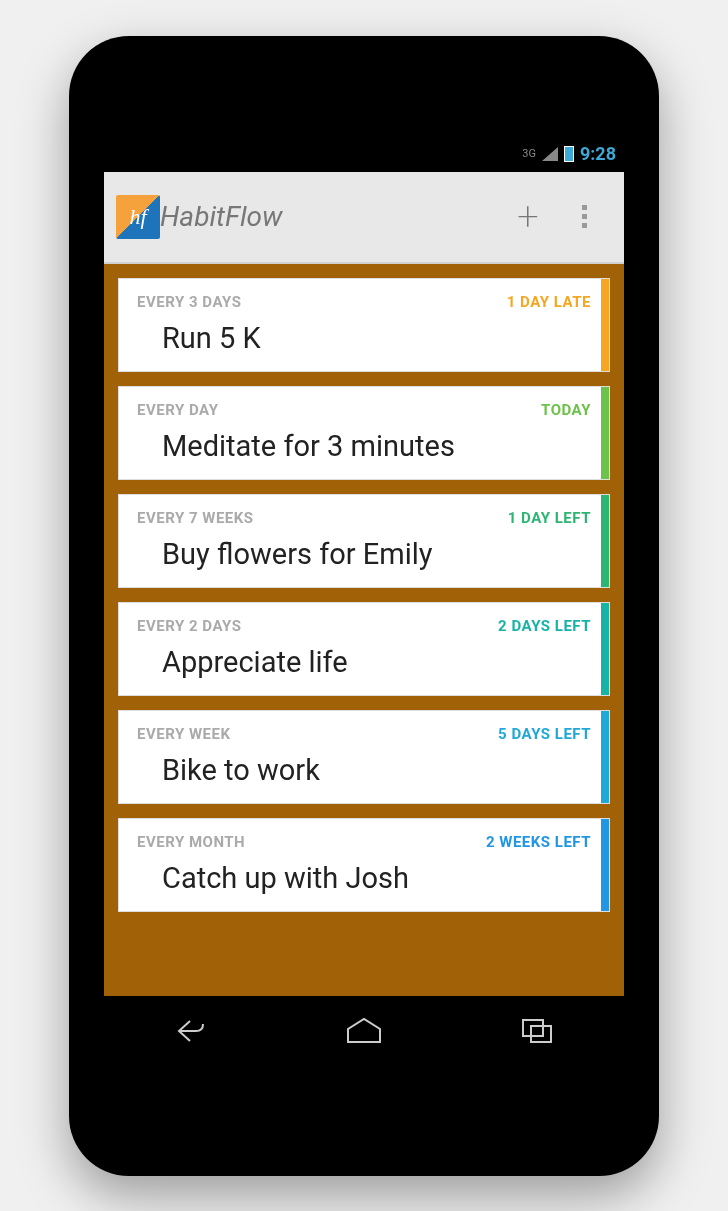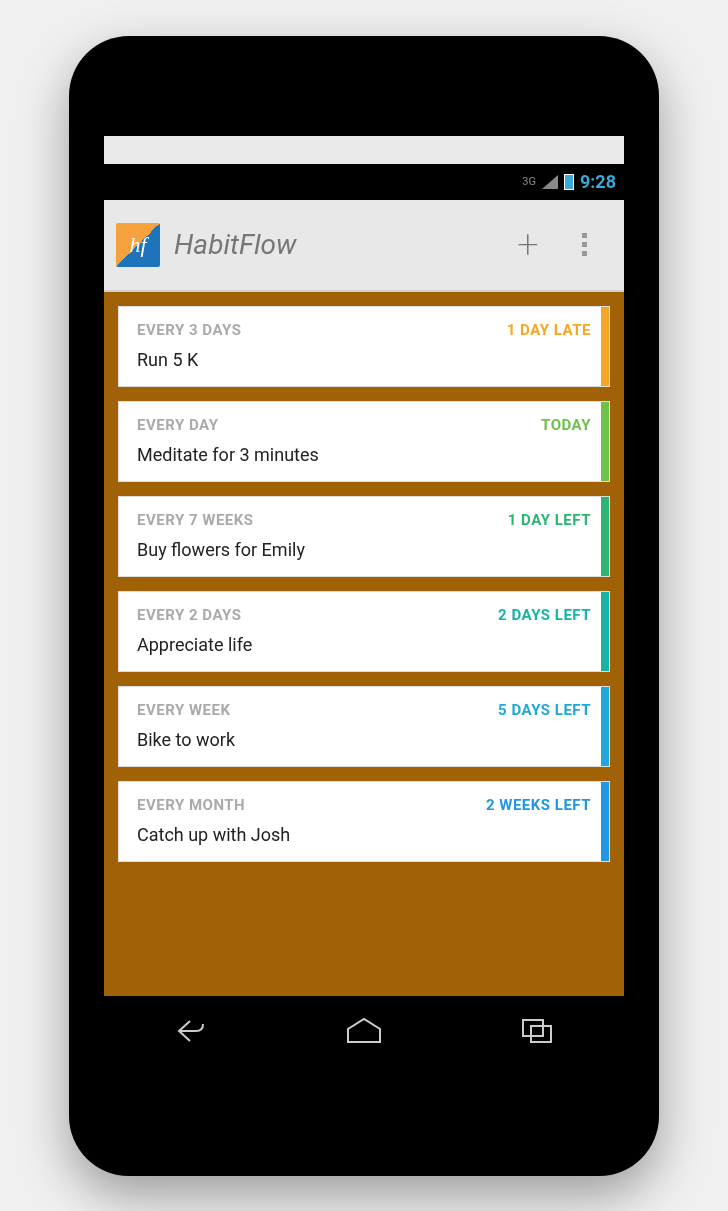--- a/index.html
+++ b/index.html
@@ -33,21 +33,20 @@
   .status-bar {
     height: 36px;
     background: #000;
     color: #3da9d6;
     font-size: 18px;
     display: flex;
     align-items: center;
     justify-content: flex-end;
     padding: 0 8px;
     gap: 6px;
-    margin-top: 28px;
   }
   .status-bar .sig3g { color:#888; font-size:11px; }
   .status-bar .sig { width:0; height:0; border-style:solid; border-width:0 0 14px 16px; border-color:transparent transparent #888 transparent; }
   .status-bar .batt { width:10px; height:16px; background:#3da9d6; border:1px solid #fff; }
   .status-bar .time { font-weight:700; }
   
   .action-bar {
     height: 92px;
     background: #e8e8e8;
     border-bottom: 2px solid #d0d0d0;
@@ -56,21 +55,20 @@
     padding: 0 12px;
   }
   .app-icon {
     width: 44px; height: 44px;
     background: linear-gradient(135deg,#f6a23c 0%,#f6a23c 50%,#1e74ba 50%,#1e74ba 100%);
     border-radius: 2px;
     display:flex; align-items:center; justify-content:center;
     color:#fff; font-style:italic; font-family:Georgia,serif; font-size:22px;
   }
   .app-title {
-    margin-left: 14px;
     font-size: 28px;
     font-style: italic;
     color: #777;
     flex: 1;
   }
   .ab-btn {
     width: 56px; height: 56px;
     display:flex; align-items:center; justify-content:center;
     color:#777;
   }
@@ -97,22 +95,23 @@
     position:absolute; top:0; right:0; bottom:0; width:8px;
   }
   .card .top {
     display:flex; justify-content:space-between;
     font-size:15px; font-weight:700; letter-spacing:0.5px;
   }
   .card .freq { color:#aaa; }
   .card .status { }
   .card .title {
     margin-top:10px;
-    font-size:18px;
+    font-size:29px;
     color:#222;
+    margin-left:25px;
   }
   
   .nav-bar {
     height: 70px;
     background:#000;
     display:flex;
     align-items:center;
     justify-content:space-around;
   }
   .nav-btn { width:70px; height:38px; display:flex; align-items:center; justify-content:center; }

